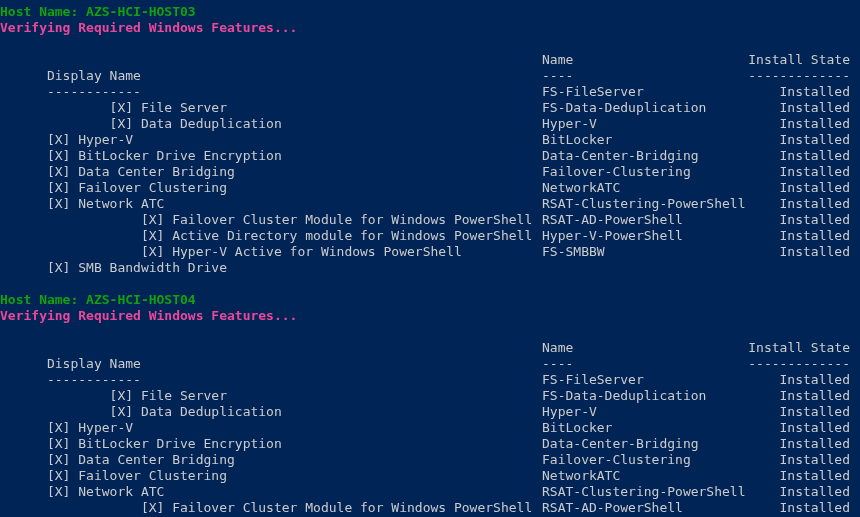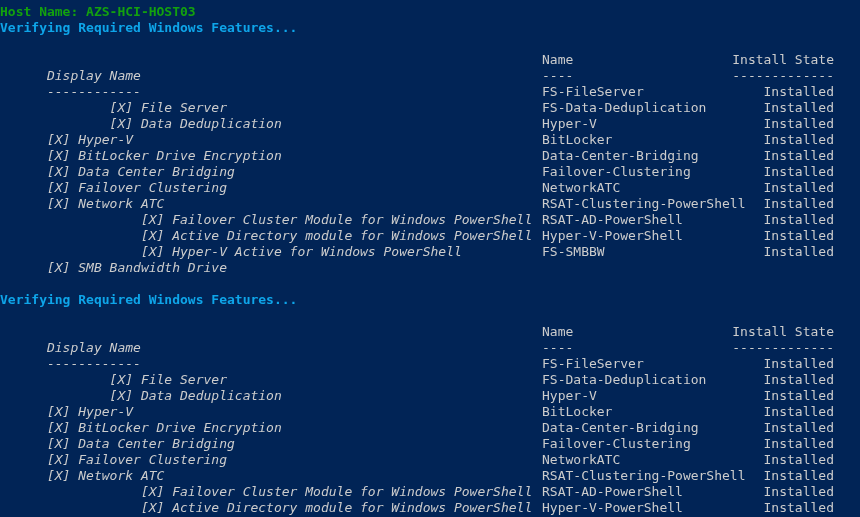--- a/index.html
+++ b/index.html
@@ -29,44 +29,43 @@
     height: 16px;
     line-height: 16px;
     white-space: pre;
     font-size: 13px;
     font-family: "DejaVu Sans Mono", "Liberation Mono", monospace;
   }
   .line.blank {
     height: 16px;
   }
   .c-green  { color: #13a10e; font-weight: bold; }
-  .c-yellow { color: #0ea5e9; font-weight: bold; }
+  .c-yellow { color: #ec4899; font-weight: bold; }
   .row {
     display: block;
     height: 16px;
     line-height: 16px;
     white-space: pre;
     position: relative;
     color: #cccccc;
   }
   .col-display {
     display: inline-block;
     white-space: pre;
-    font-style: italic;
   }
   .row .col-name {
     position: absolute;
     left: 518px;
     top: 0;
     white-space: pre;
     padding-left: 24px;
   }
   .row .col-state {
     position: absolute;
-    left: 724px;
+    left: 740px;
     top: 0;
     width: 110px;
     text-align: right;
     white-space: pre;
   }
   .pad-top { height: 4px; }
 </style>
 </head>
 <body>
 
@@ -143,20 +142,21 @@
       <span class="col-display">[X] SMB Bandwidth Drive</span>
       <span class="col-name">FS-SMBBW</span>
       <span class="col-state">Installed</span>
     </div>
 
     <div class="line blank"> </div>
     <div class="line blank"> </div>
   </div>
 
   <div class="block">
+    <div class="line c-green">Host Name: AZS-HCI-HOST04</div>
     <div class="line c-yellow">Verifying Required Windows Features...</div>
     <div class="line blank"> </div>
     <div class="row">
       <span class="col-display">Display Name</span>
       <span class="col-name">Name</span>
       <span class="col-state">Install State</span>
     </div>
     <div class="row">
       <span class="col-display">------------</span>
       <span class="col-name">----</span>

